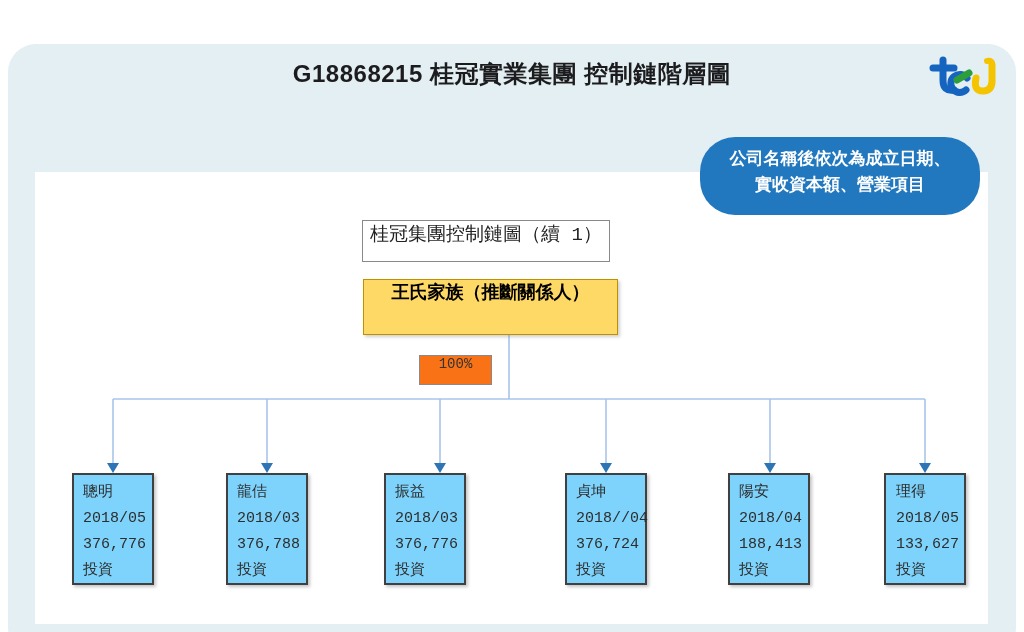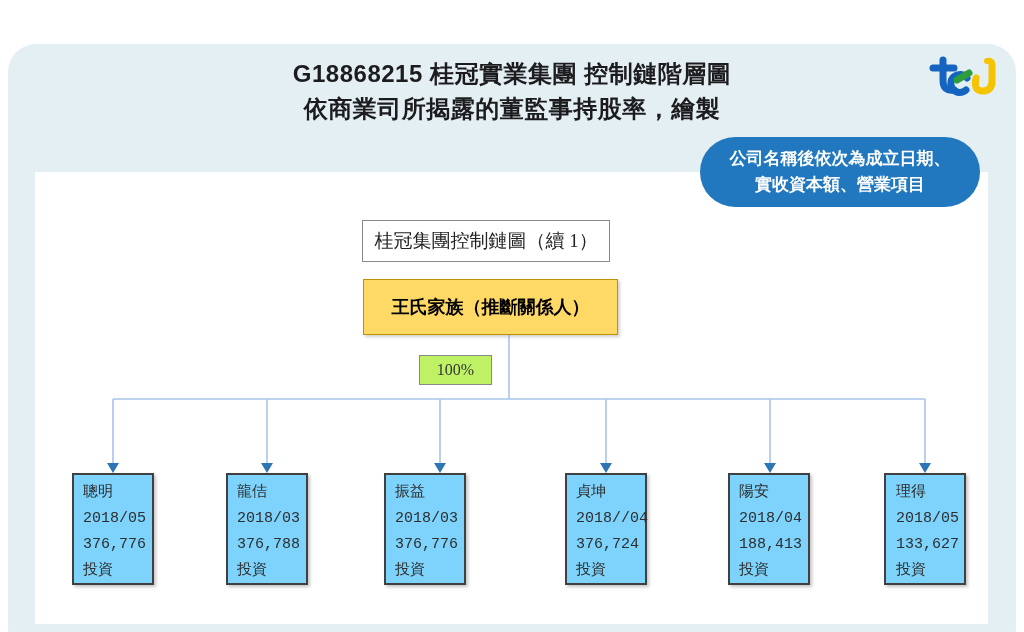--- a/index.html
+++ b/index.html
@@ -8,60 +8,59 @@
 
   .panel { position:absolute; left:8px; top:12px; width:1008px; height:612px;
            background:#e4eff3; border-radius:28px; }
 
   .title-wrap { position:absolute; left:0; top:24px; width:1024px; text-align:center;
                 font-weight:700; font-size:24px; line-height:35px; color:#1c1c1e;
                 letter-spacing:0.5px; }
 
   .logo { position:absolute; left:926px; top:22px; width:76px; height:50px; }
 
-  .badge { position:absolute; left:700px; top:105px; width:280px; height:70px;
+  .badge { position:absolute; left:700px; top:105px; width:280px; height:78px;
            background:#2178be; border-radius:35px; color:#ffffff; font-weight:700;
            font-size:17px; line-height:26px; text-align:center; padding-top:9px; z-index:5; }
 
   .canvas { position:absolute; left:35px; top:140px; width:953px; height:452px;
             background:#ffffff; }
 
   .connectors { position:absolute; left:0; top:0; width:953px; height:452px; }
   .cline-stroke { stroke:#a9c4eb; stroke-width:1.6; fill:none; }
   .arrowhead { fill:#2e75b6; stroke:none; }
 
-  .box { position:absolute; display:flex; align-items:center; justify-content:center;
-         font-family:Liberation Serif, serif; }
+  .box { position:absolute; display:flex; align-items:flex-start; justify-content:center;
+         font-family:Liberation Mono, monospace; }
 
   .title-box { left:327px; top:48px; width:248px; height:42px; background:#ffffff;
                border:1.6px solid #898989; font-size:19px; color:#222222; }
 
   .root-box { left:328px; top:107px; width:255px; height:56px; background:#ffd966;
               border:1.6px solid #bf9000; font-size:18px; font-weight:700; color:#000000;
               box-shadow:2px 2px 3px rgba(120,120,120,0.35); }
 
-  .pct-box { left:384px; top:183px; width:73px; height:30px; background:#bef264;
-             border:1.6px solid #898989; font-size:16px; color:#333333; }
+  .pct-box { left:384px; top:183px; width:73px; height:30px; background:#f97316;
+             border:1.6px solid #898989; font-size:14px; color:#333333; }
 
   .cbox { position:absolute; top:301px; width:82px; height:112px; background:#7dd3fc;
           border:2px solid #404040; box-shadow:2px 2px 3px rgba(110,110,110,0.4);
           font-family:Liberation Mono, monospace; font-size:15px;
           color:#2e2e2e; line-height:26px; padding:5px 0 0 9px; }
   .cbox-1 { left:37px; }  .cbox-2 { left:191px; } .cbox-3 { left:349px; }
   .cbox-4 { left:530px; } .cbox-5 { left:693px; } .cbox-6 { left:849px;padding-left:10px; }
 </style>
 </head>
 <body>
 
 <div class="screen">
   <div class="panel"></div>
 
   <div class="title-wrap">
     <div>G18868215 桂冠實業集團 控制鏈階層圖</div>
-    <div>依商業司所揭露的董監事持股率，繪製</div>
   </div>
 
   <svg class="logo" viewBox="0 0 76 50">
     <path d="M17 6 v20 q0 12 11 10" stroke="#1565c0" stroke-width="7" fill="none" stroke-linecap="round"></path>
     <path d="M7 14 h21" stroke="#1565c0" stroke-width="7" fill="none" stroke-linecap="round"></path>
     <path d="M40 36 a9 9 0 1 1 1 -12" stroke="#1565c0" stroke-width="7" fill="none" stroke-linecap="round"></path>
     <path d="M50 24 q-3 14 8 13 q9 -1 8 -13 v-13" stroke="#f5c400" stroke-width="7" fill="none" stroke-linecap="round"></path>
     <path d="M66 11 q1 -5 -5 -4" stroke="#f5c400" stroke-width="6" fill="none" stroke-linecap="round"></path>
     <path d="M31 26 L43 19" stroke="#2e9e3a" stroke-width="7" fill="none" stroke-linecap="round"></path>
   </svg>

